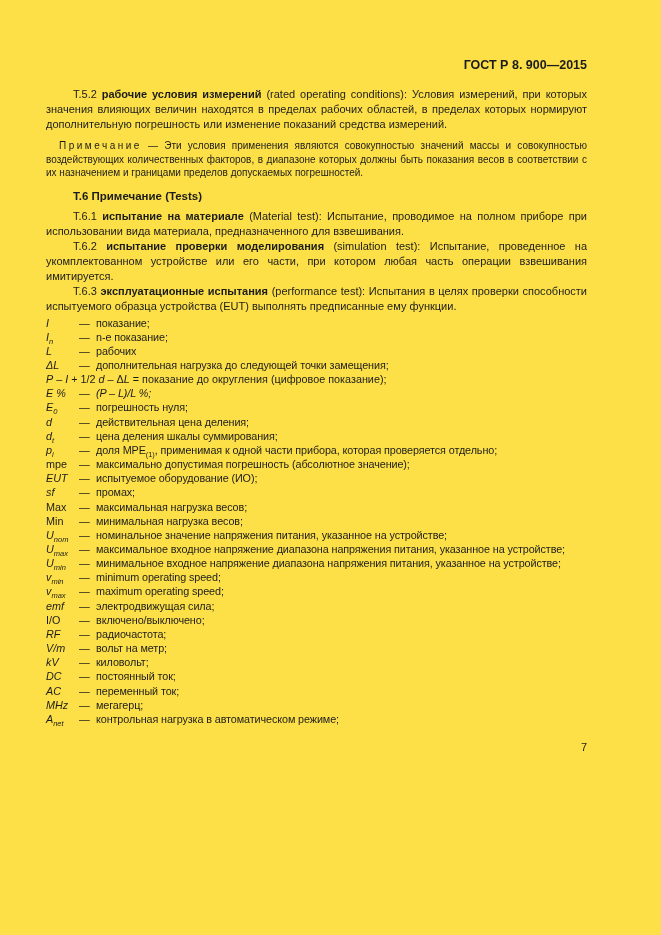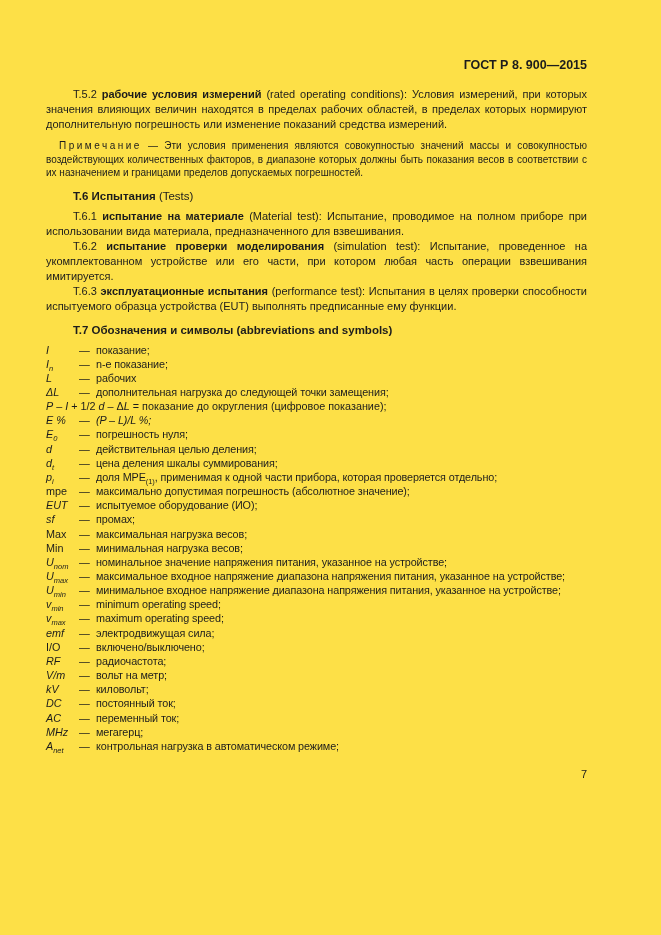--- a/index.html
+++ b/index.html
@@ -21,45 +21,44 @@
   .para .term{font-weight:bold;}
   .note{
     font-size:10px;line-height:13.5px;text-align:justify;
     text-indent:13px;margin:7px 0 5px 0;
   }
   .note-label{letter-spacing:2.5px;margin-top:9px;}
   .heading{
     font-size:11.5px;font-weight:bold;line-height:15px;
     text-indent:27px;margin:9px 0 5px 0;
   }
-  .heading .hnormal{font-weight:normal;}
+  .heading .hnormal{font-weight:bold;}
   .plainline{font-size:11px;line-height:14px;margin:7px 0 4px 0;}
   .symbols{margin-top:2px;}
   .sym-row{display:flex;font-size:10.8px;line-height:14.15px;align-items:baseline;}
   .sym-row.formula-row{display:block;white-space:nowrap;}
   .sym{flex:0 0 33px;width:33px;}
   .it{font-style:italic;}
   .dash{flex:0 0 17px;width:17px;}
   .desc{flex:1;white-space:nowrap;letter-spacing:-0.1px;}
   sub{font-size:7.5px;line-height:0;}
   .page-number{text-align:right;font-size:11px;margin-top:15px;}
 </style>
 </head>
 <body>
 
 <div class="page">
   <div class="doc-header">ГОСТ Р 8. 900—2015</div>
   <div id="doc-content">
       <p class="para"><span class="pnum">Т.5.2 </span><span class="term">рабочие условия измерений</span><span class="rest"> (rated operating conditions): Условия измерений, при которых значения влияющих величин находятся в пределах рабочих областей, в пределах которых нормируют дополнительную погрешность или изменение показаний средства измерений.</span></p>
       <p class="note"><span class="note-label">Примечание</span><span class="note-text"> — Эти условия применения являются совокупностью значений массы и совокупностью воздействующих количественных факторов, в диапазоне которых должны быть показания весов в соответствии с их назначением и границами пределов допускаемых погрешностей.</span></p>
-      <p class="heading"><span class="hbold">Т.6 Испытания</span><span class="hnormal"> (Tests)</span></p>
+      <p class="heading"><span class="hbold">Т.6 Примечание</span><span class="hnormal"> (Tests)</span></p>
       <p class="para"><span class="pnum">Т.6.1 </span><span class="term">испытание на материале</span><span class="rest"> (Material test): Испытание, проводимое на полном приборе при использовании вида материала, предназначенного для взвешивания.</span></p>
       <p class="para"><span class="pnum">Т.6.2 </span><span class="term">испытание проверки моделирования</span><span class="rest"> (simulation test): Испытание, проведенное на укомплектованном устройстве или его части, при котором любая часть операции взвешивания имитируется.</span></p>
       <p class="para"><span class="pnum">Т.6.3 </span><span class="term">эксплуатационные испытания</span><span class="rest"> (performance test): Испытания в целях проверки способности испытуемого образца устройства (EUT) выполнять предписанные ему функции.</span></p>
-      <p class="heading"><span class="hbold">Т.7 Обозначения и символы (abbreviations and symbols)</span></p>
       <div class="symbols">
         <div class="sym-row">
           <span class="sym it">I</span>
           <span class="dash">—</span>
           <span class="desc">показание;</span>
         </div>
         <div class="sym-row">
           <span class="sym it">I<sub>n</sub></span>
           <span class="dash">—</span>
           <span class="desc">n-е показание;</span>
@@ -81,21 +80,21 @@
           <span class="desc it">(P – L)/L %;</span>
         </div>
         <div class="sym-row">
           <span class="sym it">E<sub>0</sub></span>
           <span class="dash">—</span>
           <span class="desc">погрешность нуля;</span>
         </div>
         <div class="sym-row">
           <span class="sym it">d</span>
           <span class="dash">—</span>
-          <span class="desc">действительная целью деления;</span>
+          <span class="desc">действительная цена деления;</span>
         </div>
         <div class="sym-row">
           <span class="sym it">d<sub>t</sub></span>
           <span class="dash">—</span>
           <span class="desc">цена деления шкалы суммирования;</span>
         </div>
         <div class="sym-row">
           <span class="sym it">p<sub>i</sub></span>
           <span class="dash">—</span>
           <span class="desc">доля MPE<sub>(1)</sub>, применимая к одной части прибора, которая проверяется отдельно;</span>

